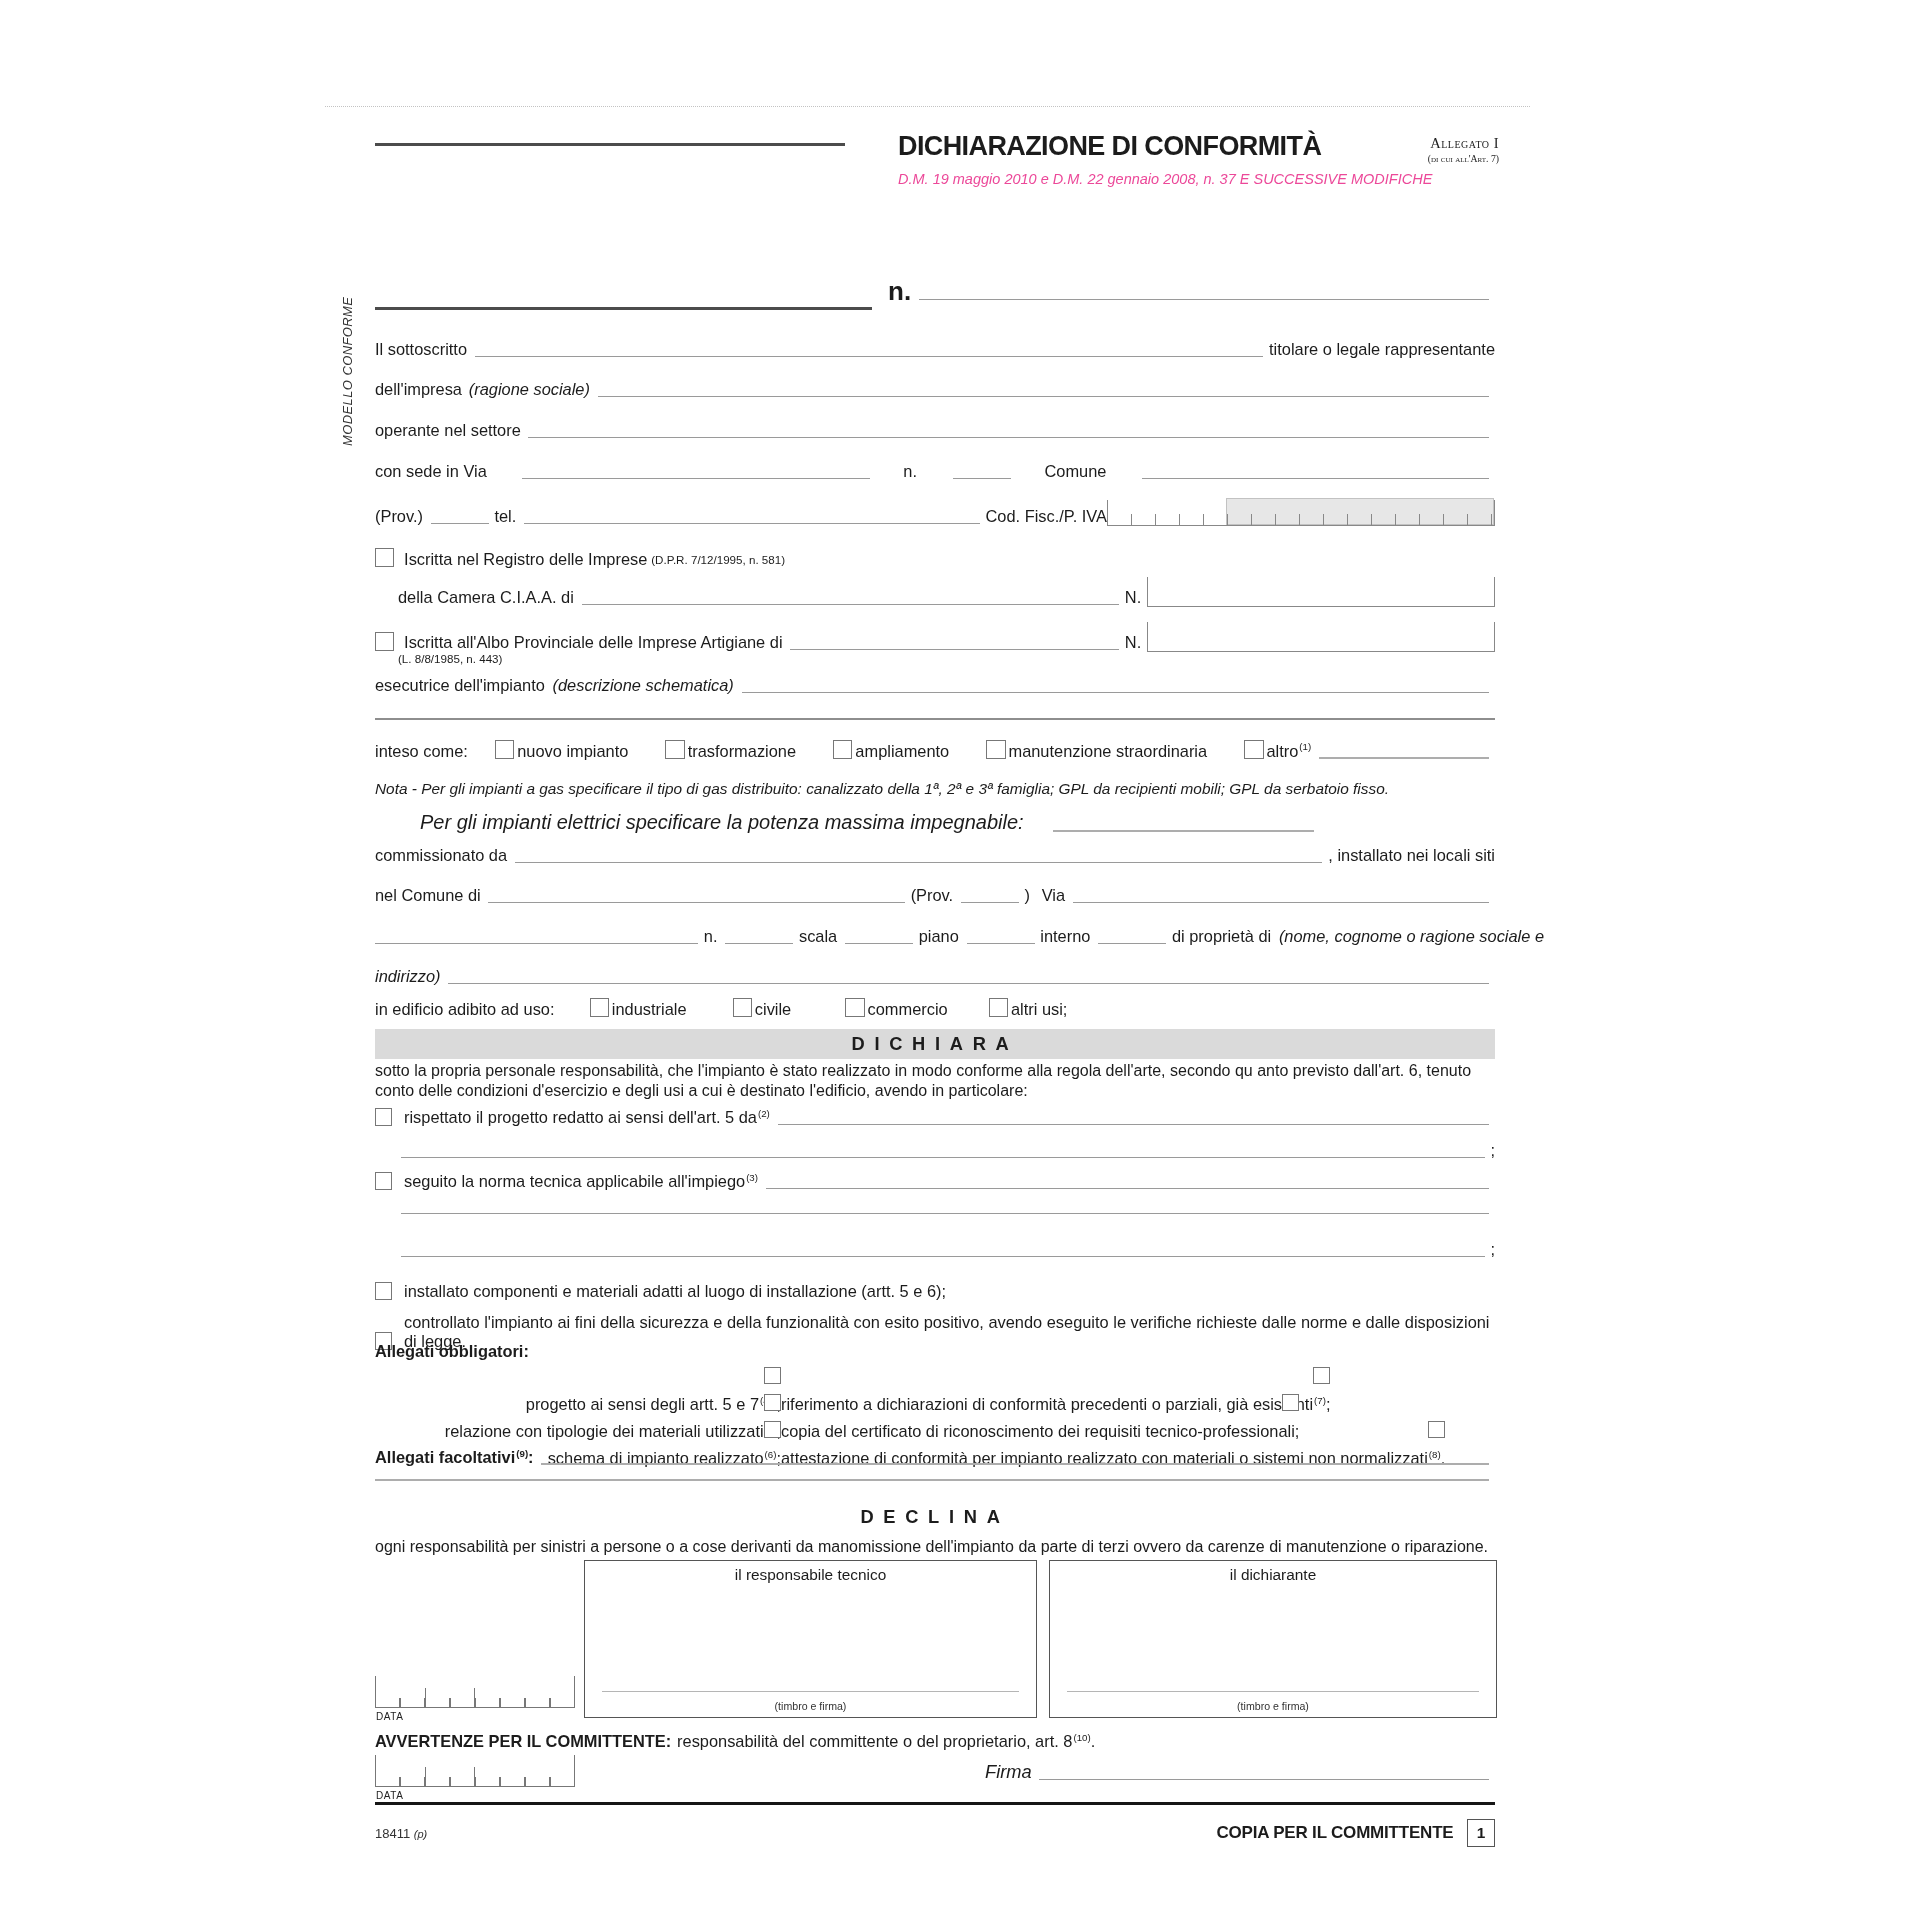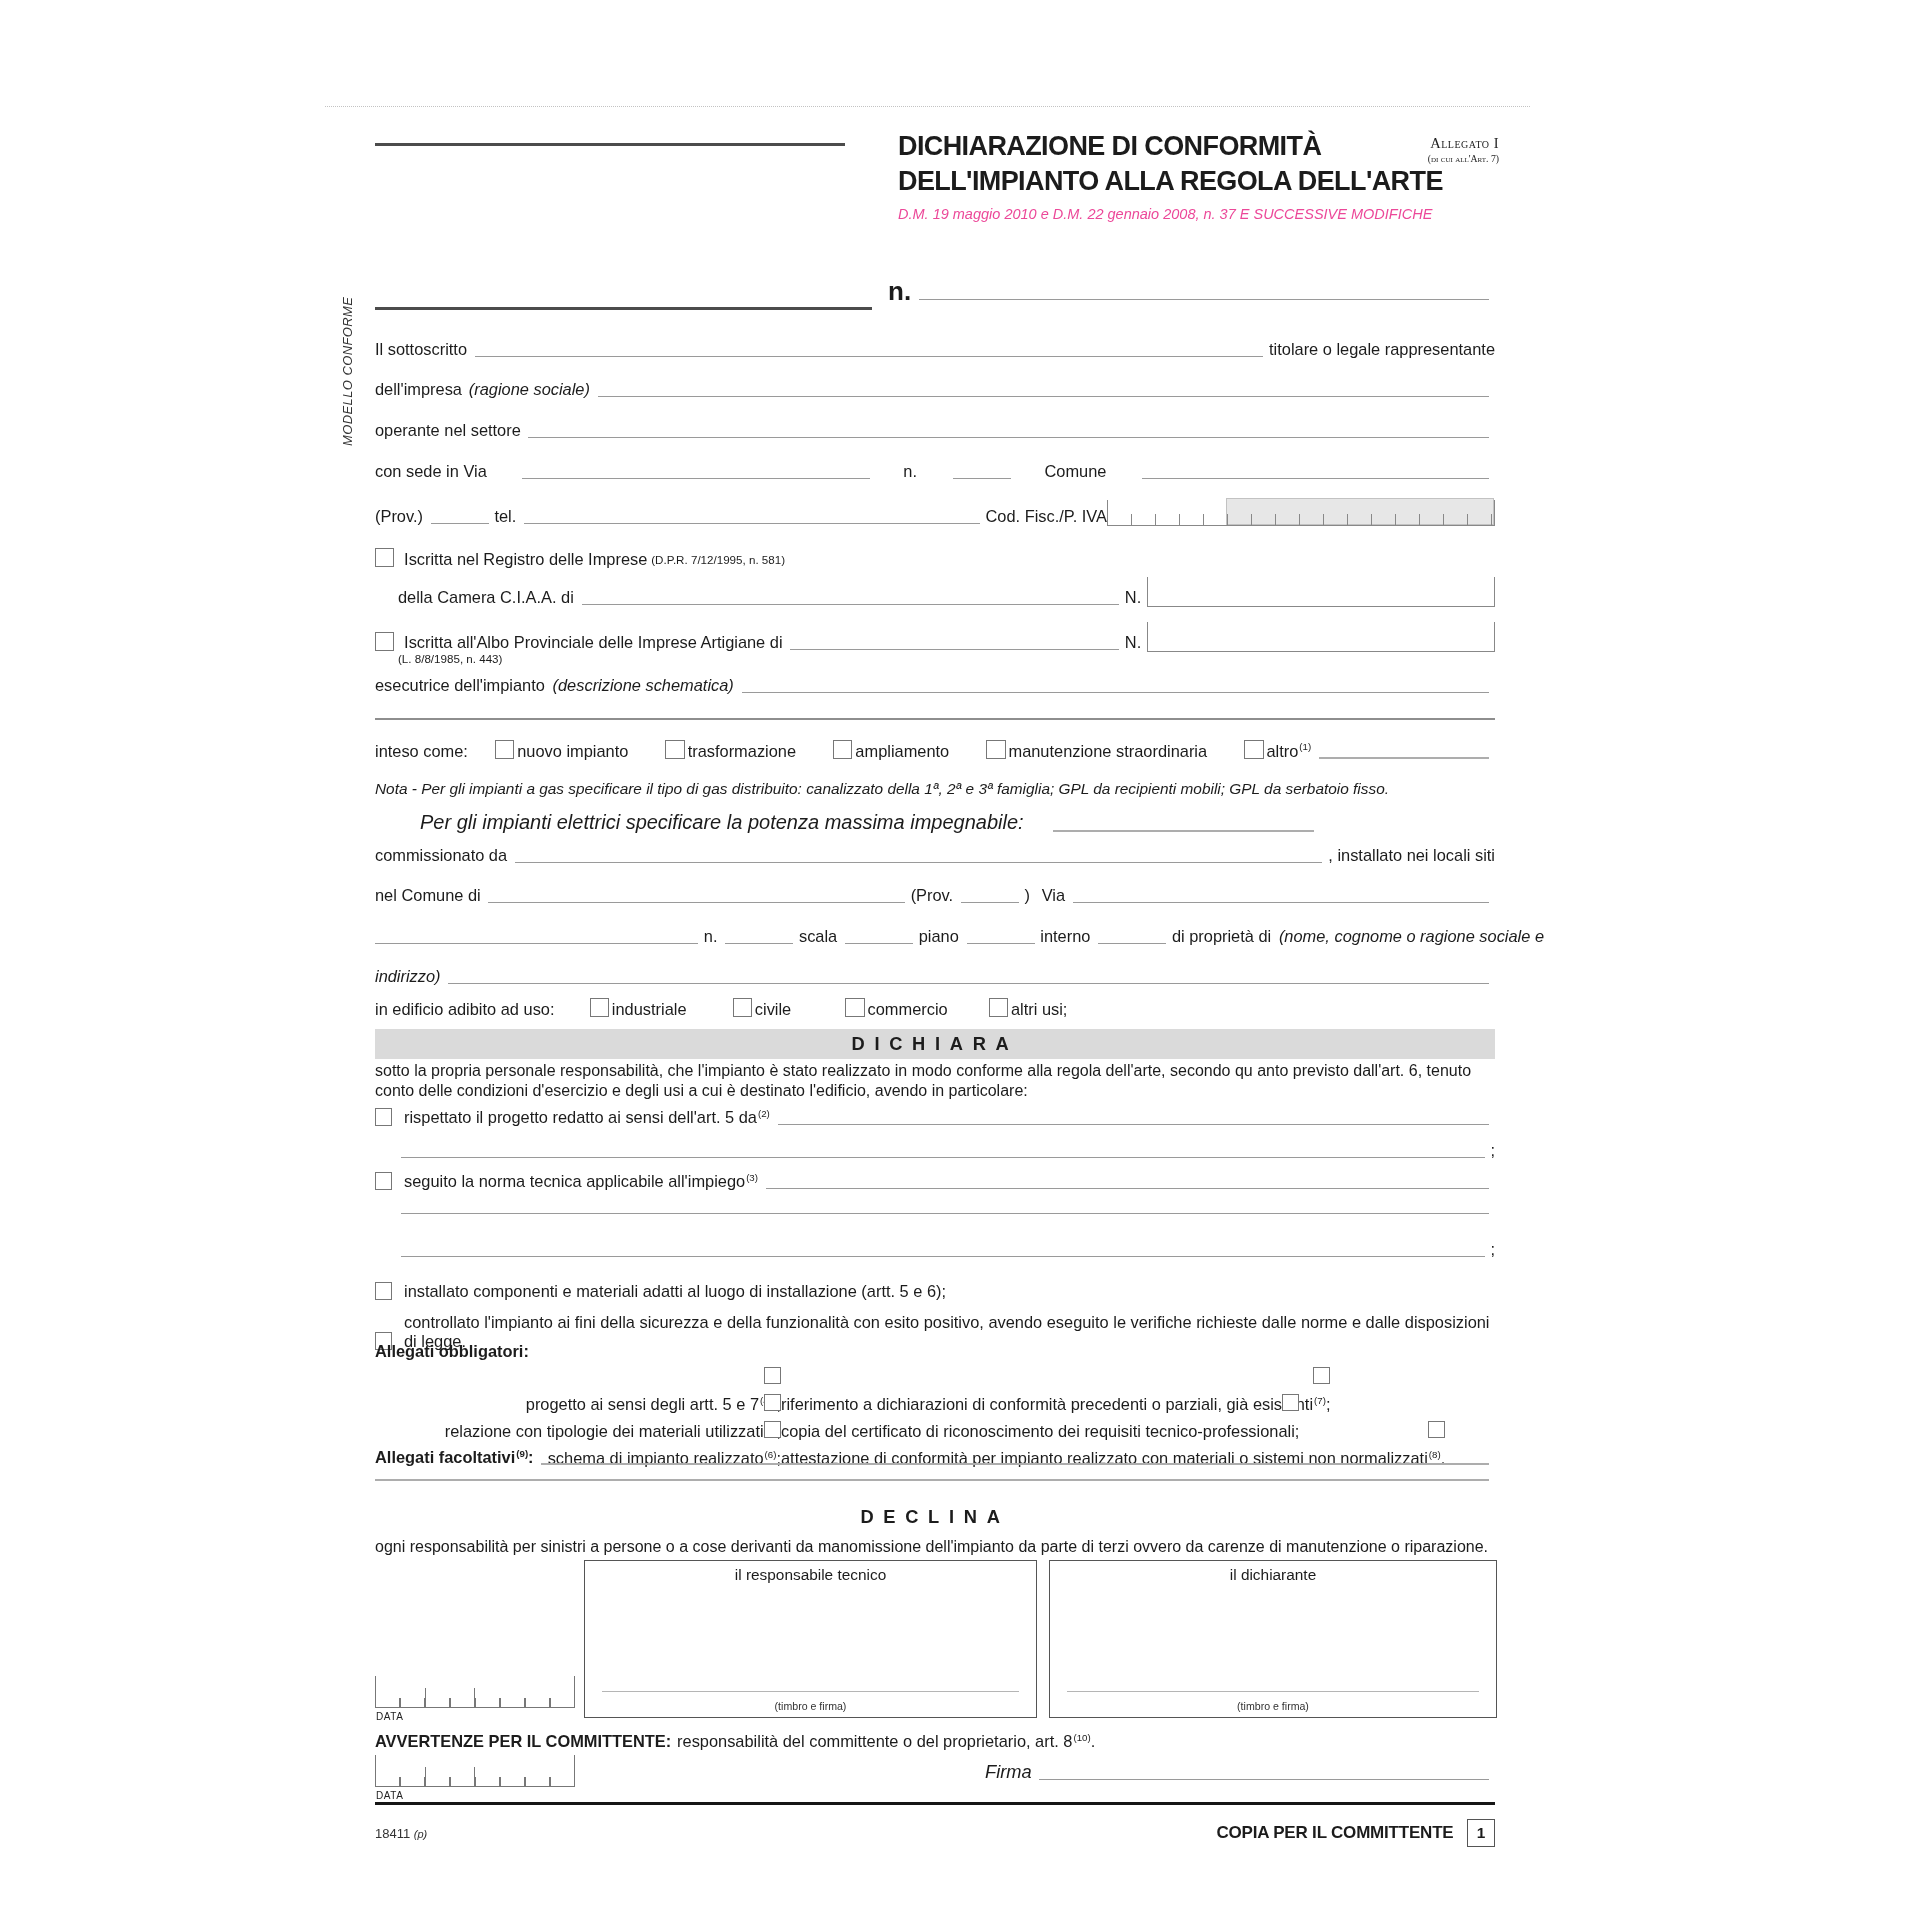--- a/index.html
+++ b/index.html
@@ -82,21 +82,20 @@
 </head>
 <body>
 
 <div class="page">
 
   <div class="cutline"></div>
   <div class="tlline" style="top:143px;left:375px;width:470px;"></div>
 
   <div class="titleblock">
     <div class="title">DICHIARAZIONE DI CONFORMITÀ</div>
-    <div class="title">DELL'IMPIANTO ALLA REGOLA DELL'ARTE</div>
     <div class="subtitle">D.M. 19 maggio 2010 e D.M. 22 gennaio 2008, n. 37 E SUCCESSIVE MODIFICHE</div>
   </div>
 
   <div class="allegato">
     <div class="a1">Allegato I</div>
     <div class="a2">(di cui all'Art. 7)</div>
   </div>
 
   <div class="side">MODELLO CONFORME</div>
 

